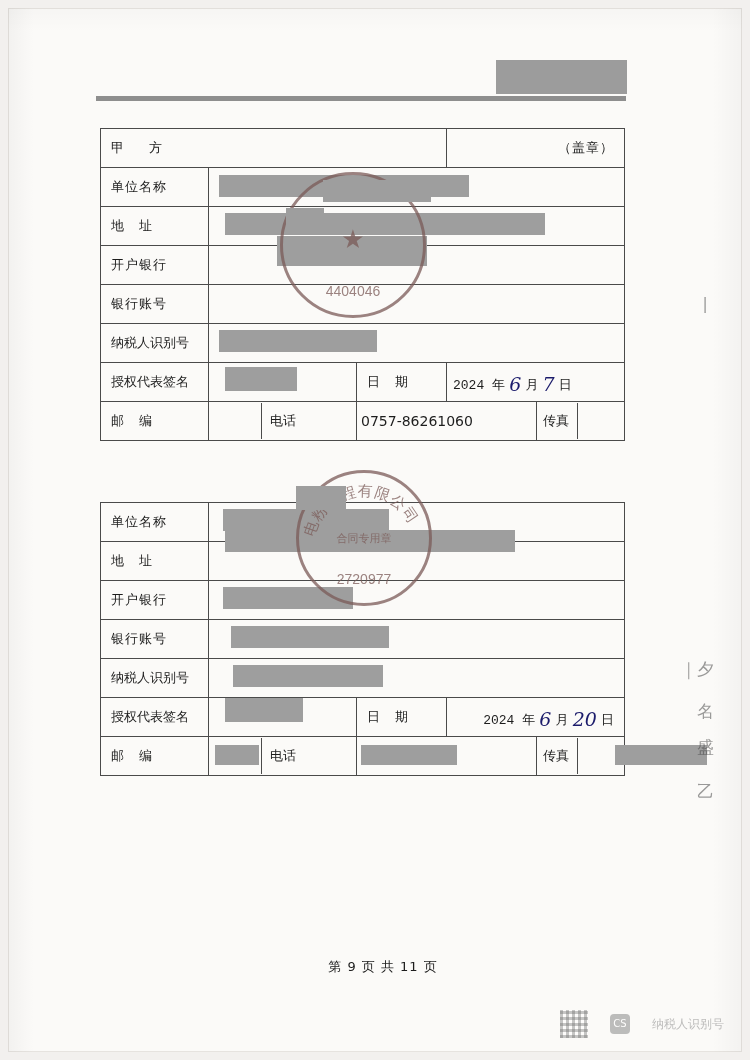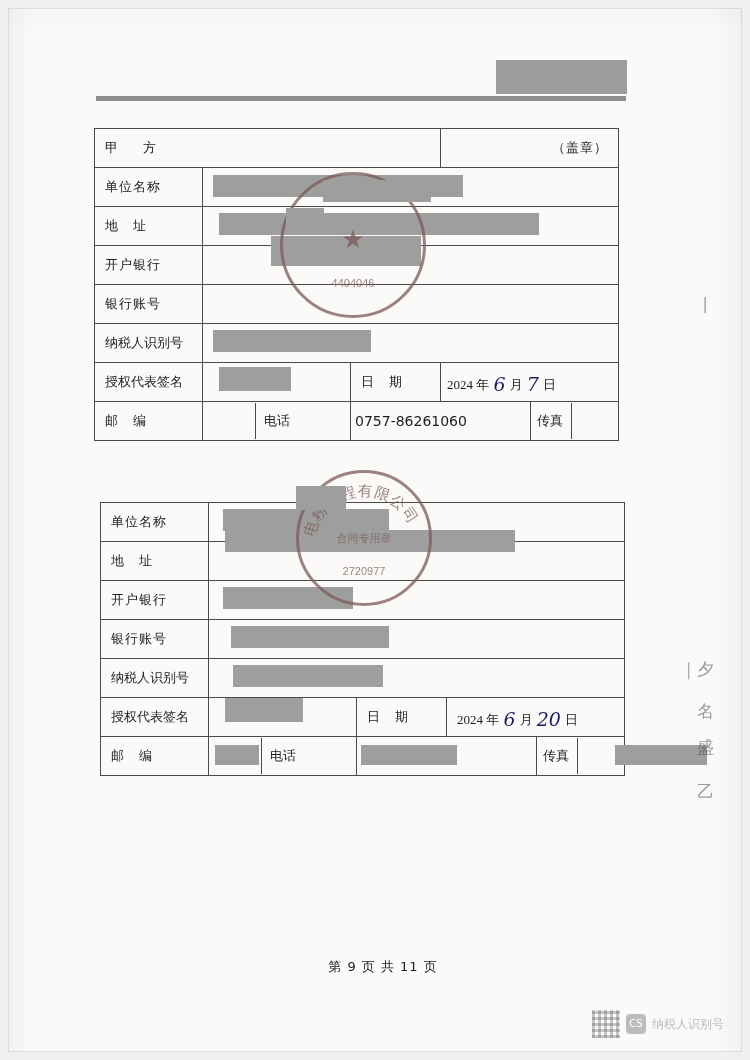--- a/index.html
+++ b/index.html
@@ -99,21 +99,21 @@
     font-family: "DejaVu Serif", serif;
     font-style: italic;
     font-size: 19px;
     color: #1b1b6b;
     position: relative;
     top: 2px;
   }
   .datetext {
     font-size: 13px;
     color: #1d1d1d;
-    font-family: Liberation Serif, serif;
+    font-family: Liberation Mono, monospace;
   }
   .phone {
     font-size: 14px;
     color: #1d1d1d;
     font-family: "DejaVu Sans", "Liberation Sans", sans-serif;
   }
 
   
   .stamp {
     position: absolute;
@@ -144,23 +144,23 @@
   }
   .stamp-arc text {
     font-size: 15px;
     font-family: "DejaVu Sans", "Liberation Sans", sans-serif;
     fill: #7b5b58;
     letter-spacing: 1px;
   }
   .stamp-bottom {
     position: absolute;
     left: 50%;
-    bottom: 26px;
+    bottom: 16px;
     transform: translateX(-50%);
-    font-size: 11px;
+    font-size: 14px;
     color: #7b5b58;
     white-space: nowrap;
   }
 
   
   .footer {
     position: absolute;
     left: 0;
     top: 950px;
     width: 750px;
@@ -181,21 +181,21 @@
     opacity: 0.55;
   }
 
   
   .watermark {
     position: absolute;
     right: 18px;
     bottom: 14px;
     display: flex;
     align-items: center;
-    gap: 6px;
+    gap: 22px;
     opacity: 0.55;
   }
   .wm-qr {
     width: 28px; height: 28px;
     background:
       repeating-linear-gradient(0deg, #9a9a9a 0 3px, #ffffff 3px 6px),
       repeating-linear-gradient(90deg, #9a9a9a 0 3px, #ffffff 3px 6px);
     background-blend-mode: multiply;
   }
   .wm-badge {
@@ -216,21 +216,21 @@
 </style>
 </head>
 <body>
 
 <div id="page">
   <div class="paper">
 
     <div class="top-block"></div>
     <div class="top-bar"></div>
 
-    <table class="party" style="left:86px; top:120px; width:524px;">
+    <table class="party" style="left:92px; top:120px; width:524px;">
       <colgroup>
         <col style="width:108px">
         <col style="width:148px">
         <col style="width:90px">
         <col style="width:90px">
         <col style="width:88px">
       </colgroup>
       <tbody>
           <tr>
         <td class="head" colspan="3">甲　方</td>
@@ -373,21 +373,21 @@
         </td>
       </tr>
       <tr>
         <td class="label" style="letter-spacing:0">授权代表签名</td>
         <td>
           <div class="cellwrap">
             <div class="redact" style="left:6px; top:0px; width:78px; height:24px;"></div>
           </div>
         </td>
         <td class="label">日　期</td>
-        <td colspan="2" style="">
+        <td colspan="2" style="text-align:right;">
           <span class="datetext">2024 年</span>
           <span class="hand">6</span>
           <span class="datetext">月</span>
           <span class="hand">20</span>
           <span class="datetext">日</span>
         </td>
       </tr>
       <tr>
         <td class="label">邮　编</td>
         <td style="padding:0">

